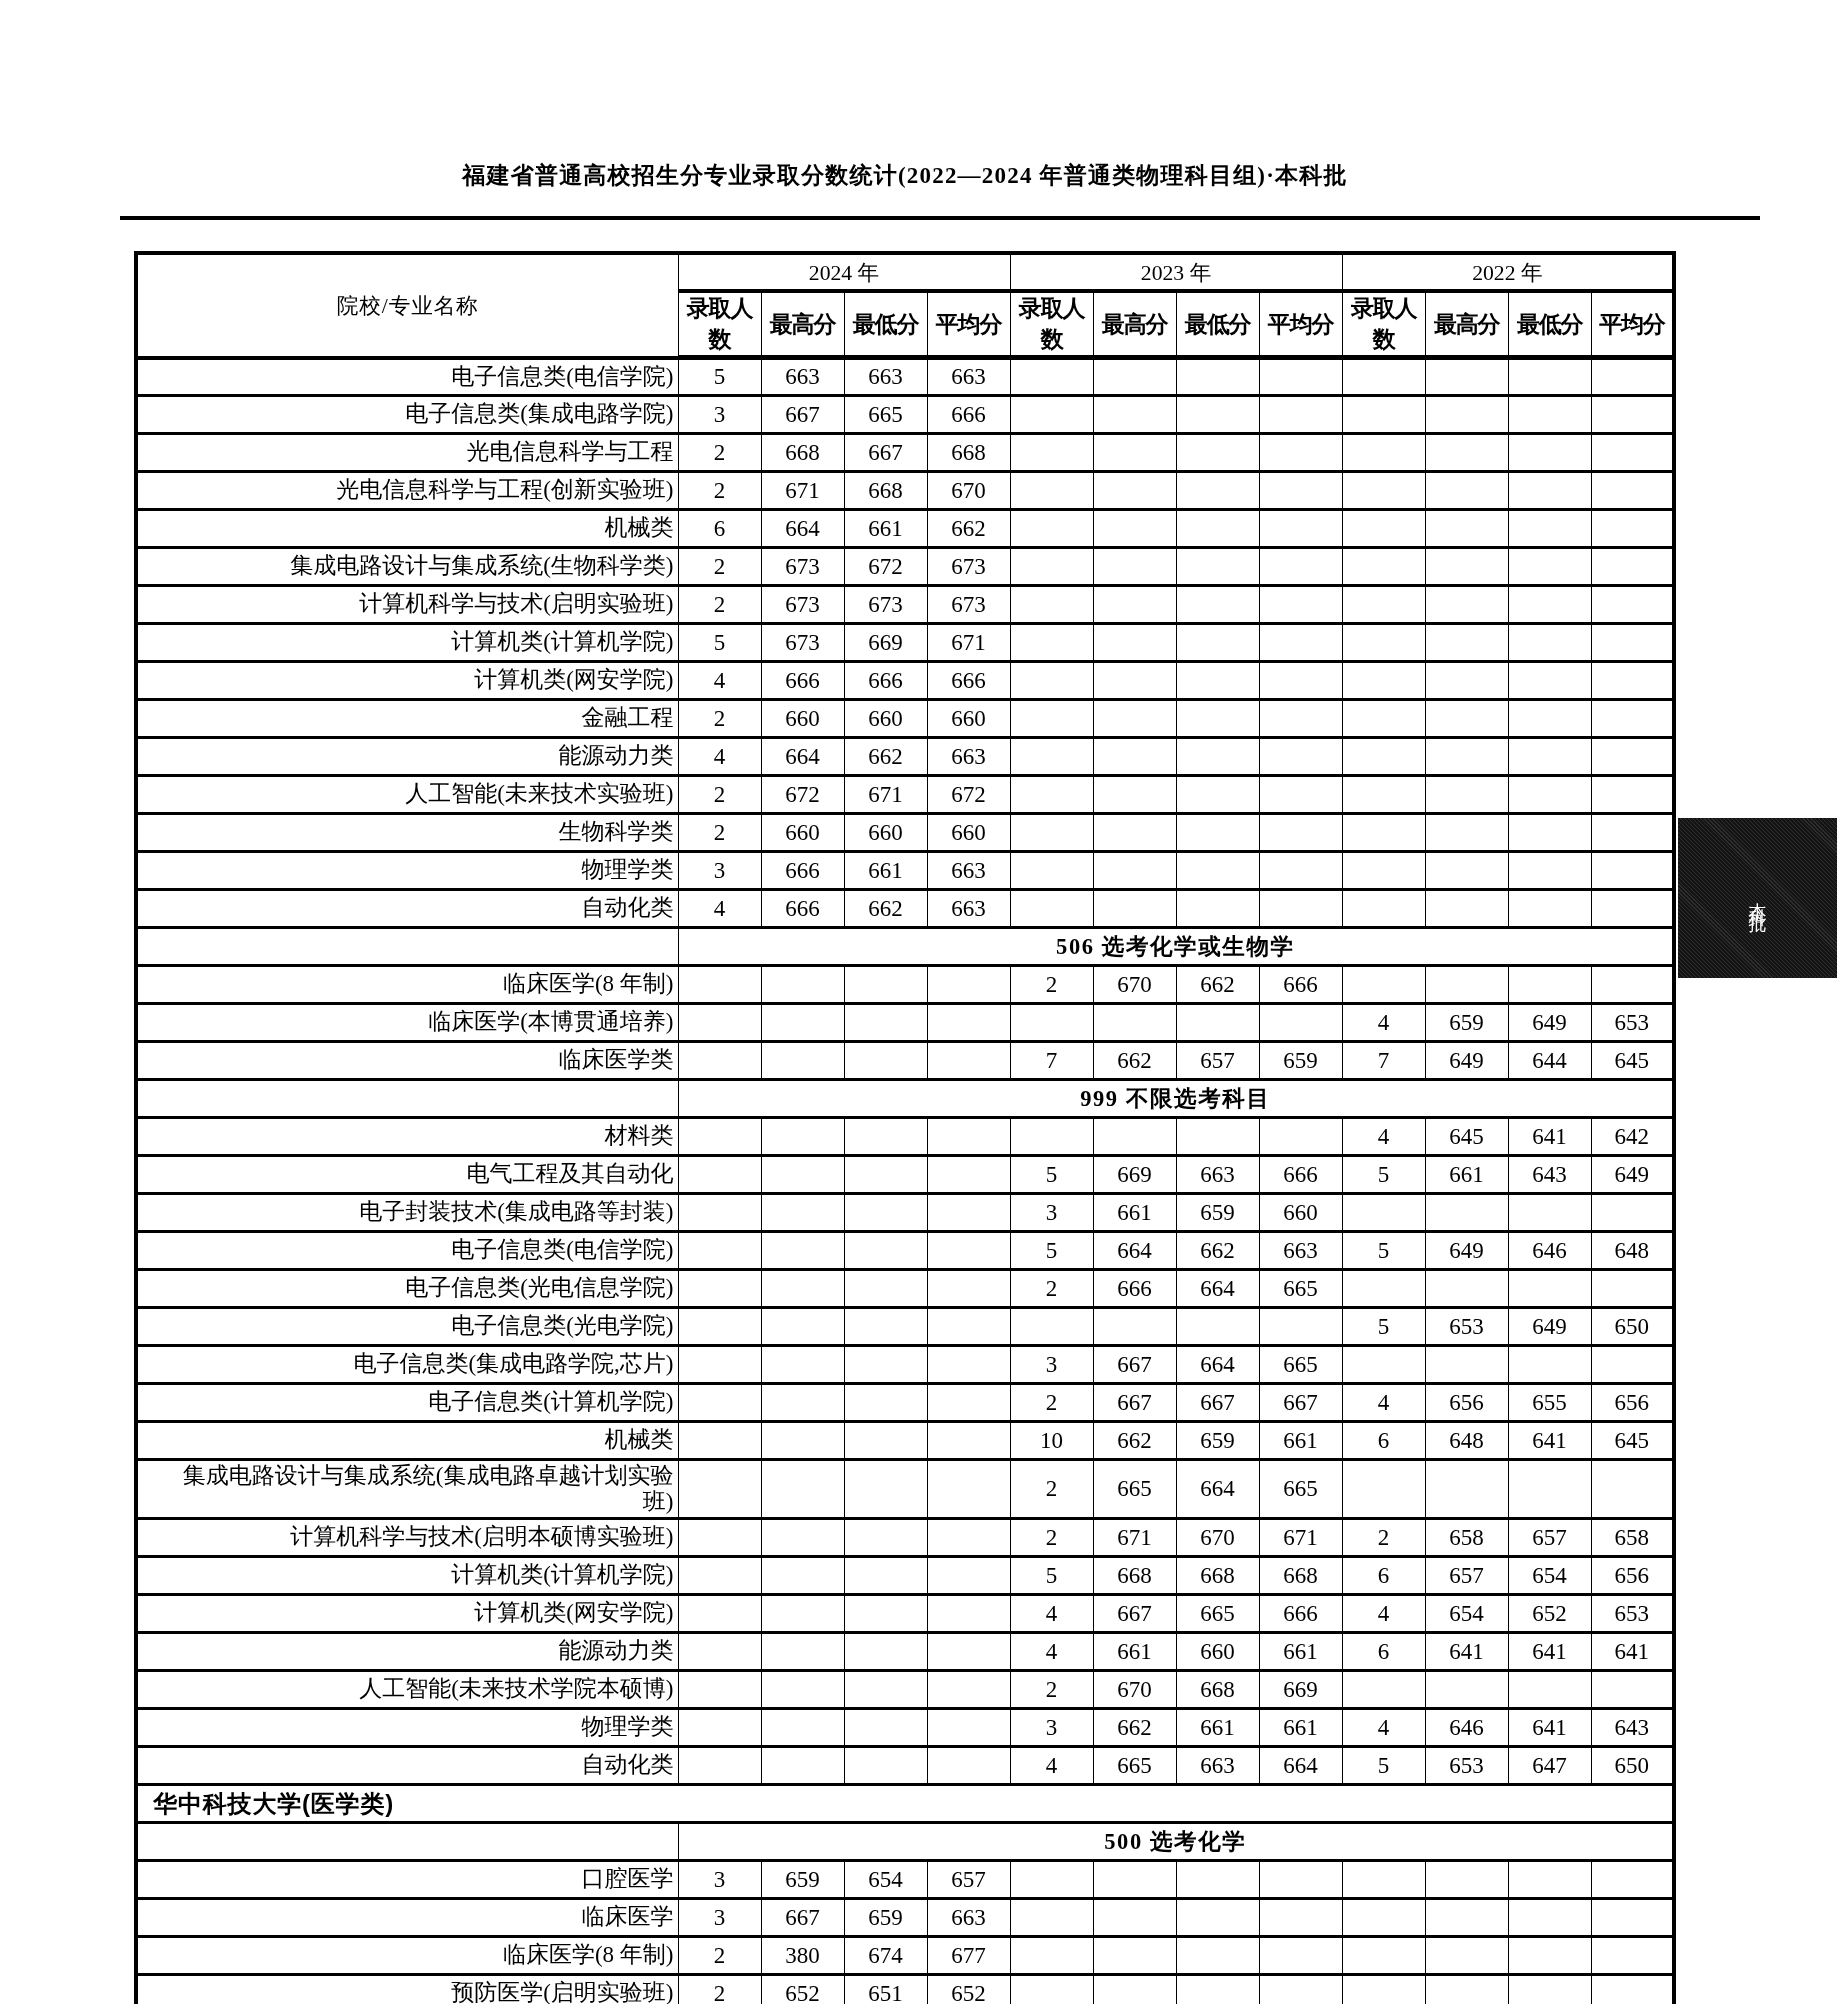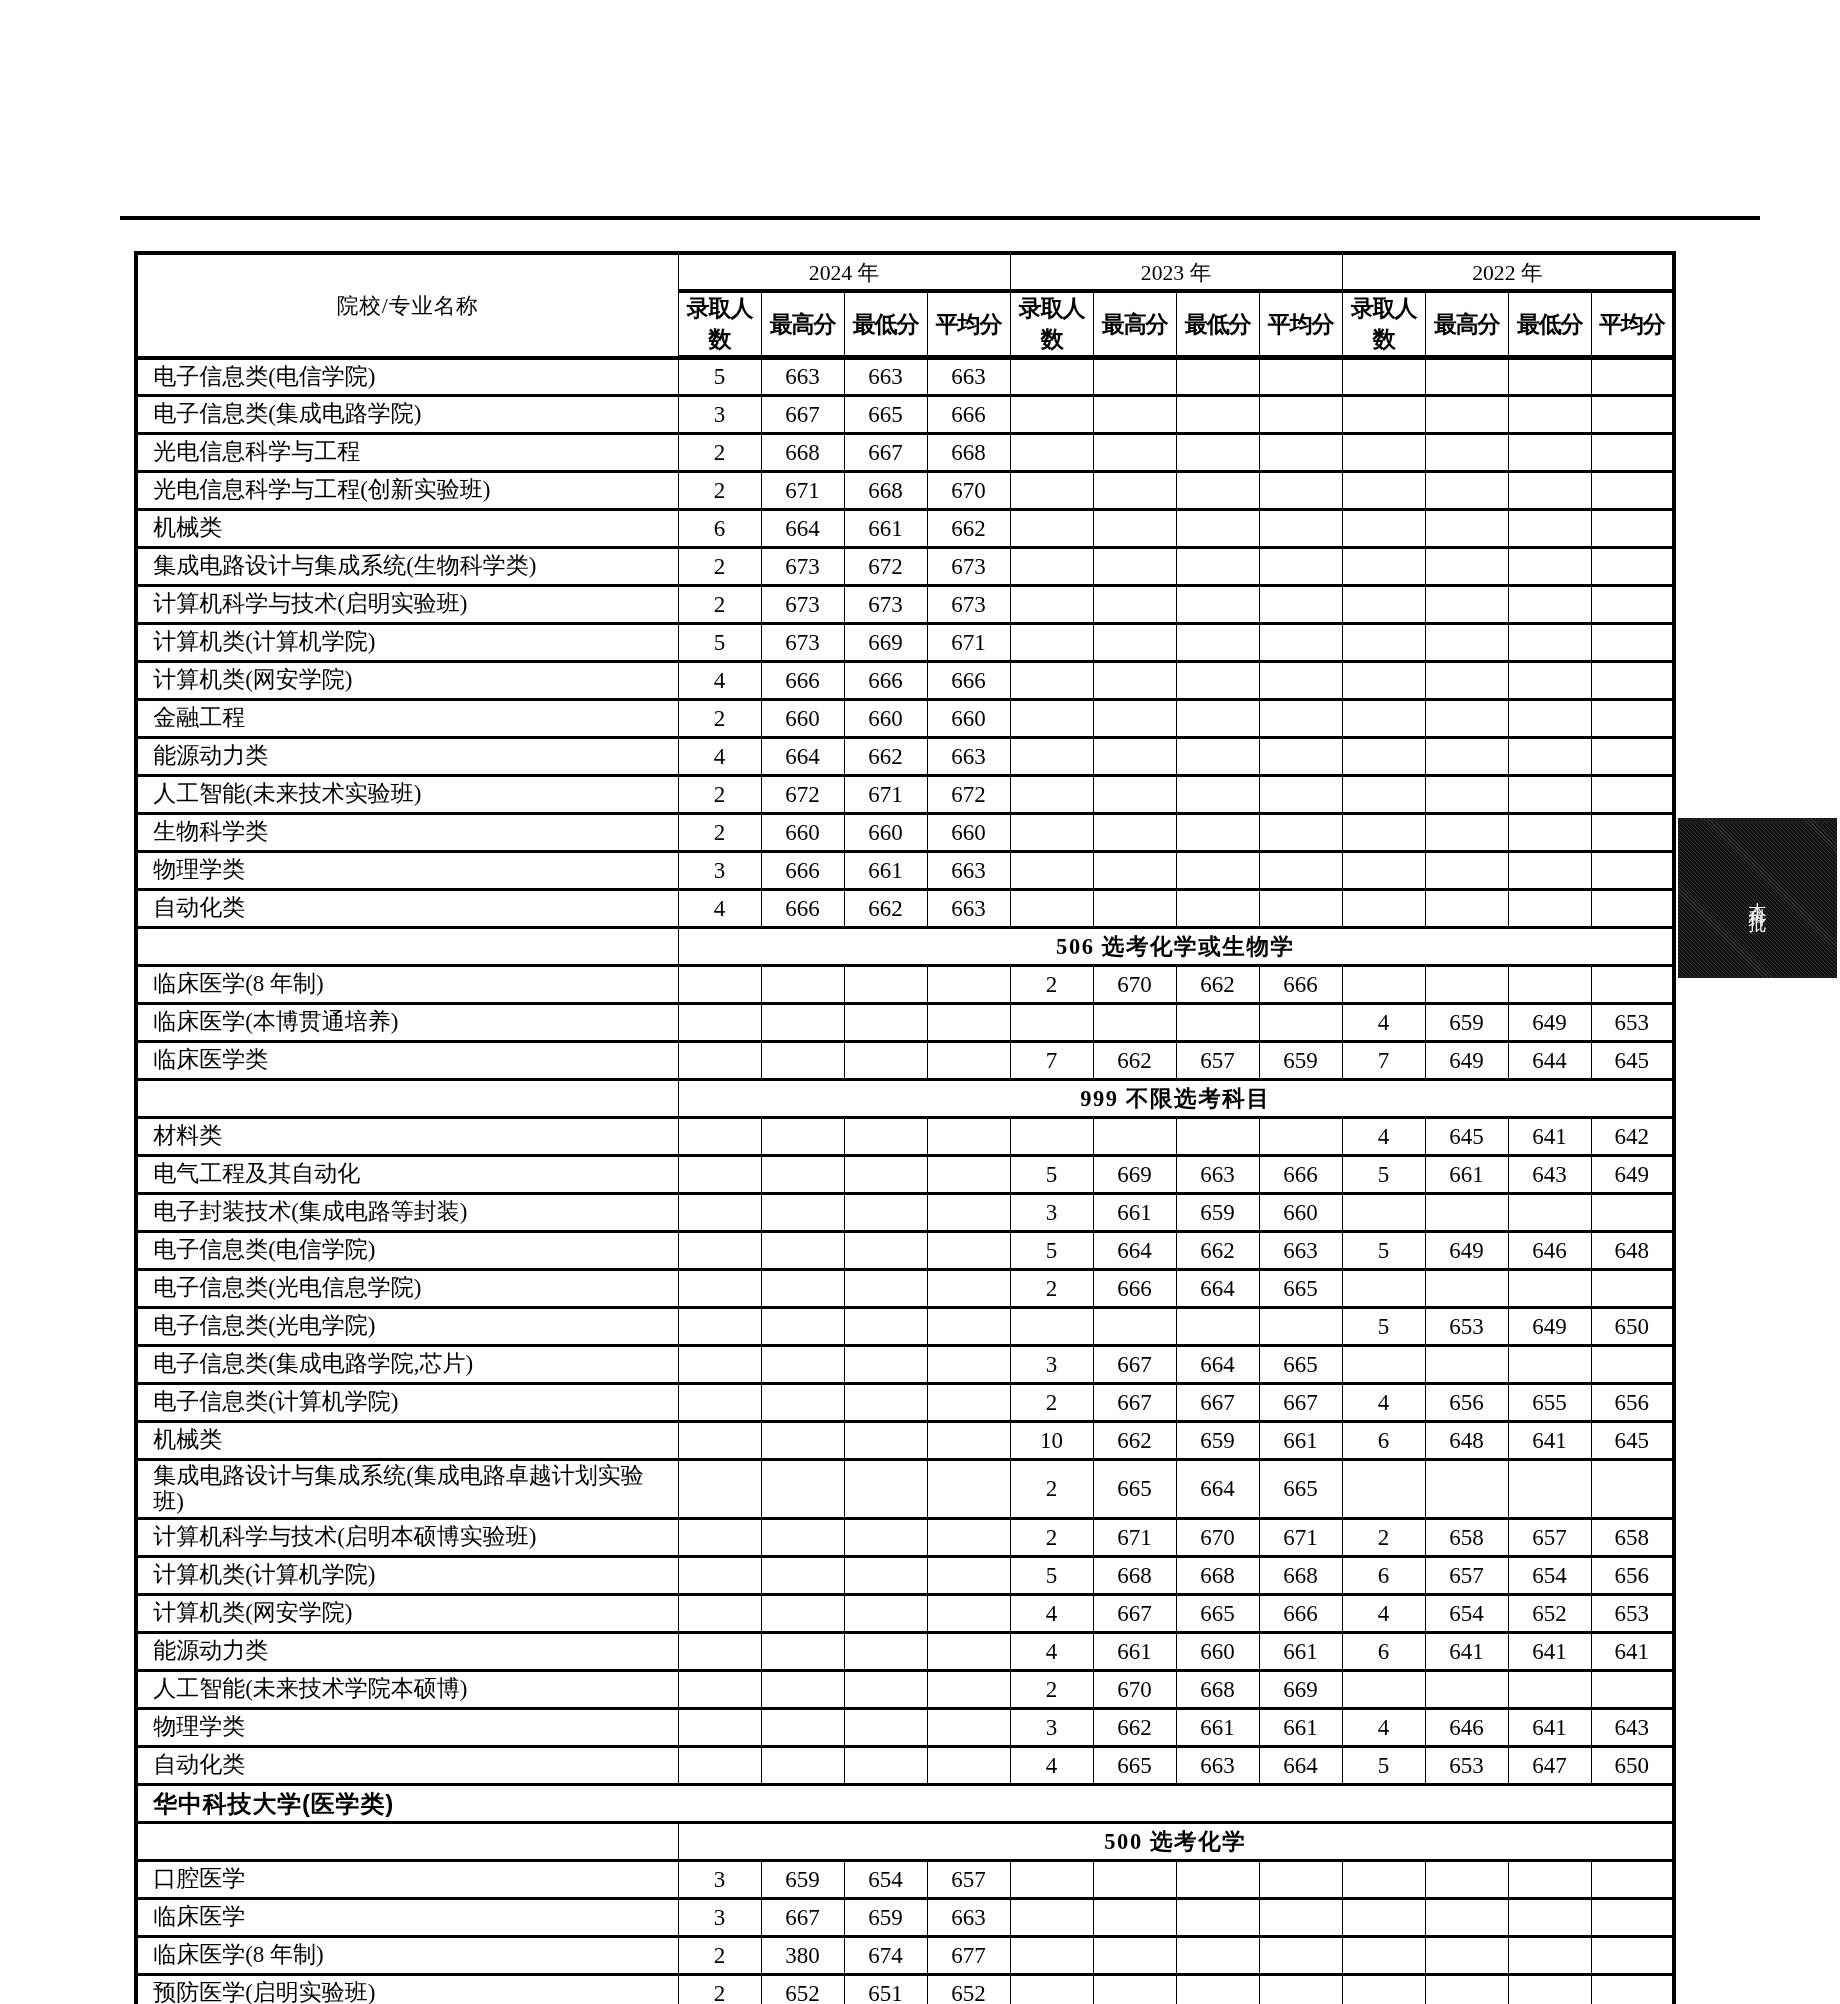--- a/index.html
+++ b/index.html
@@ -16,39 +16,40 @@
   col.c-num{width:83px;}
   th,td{border:1.6px solid #000;border-top-width:3.6px;border-bottom-width:3.6px;
         overflow:hidden;padding:0;}
   tr.yr{height:38px;}
   tr.yr th{font-size:21.7px;font-weight:normal;border-bottom-width:4px;}
   tr.sub{height:54px;}
   tr.sub th{font-size:23px;letter-spacing:-1.2px;font-weight:bold;border-bottom-width:5.2px;}
   th.name-h{font-size:23px;font-weight:bold;letter-spacing:0.8px;}
   tbody tr{height:38px;}
   tbody tr.tall{height:59px;font-family:Liberation Serif, serif;}
-  td.name{font-size:23px;text-align:left;padding-left:15.2px;padding-right:4px;line-height:1.15;}
+  td.name{font-size:23px;text-align:right;padding-left:15.2px;padding-right:4px;line-height:1.15;}
   td.num{font-size:23px;text-align:center;}
   td.gname{}
   td.group{font-size:22.5px;font-weight:bold;text-align:center;letter-spacing:1.6px;}
   td.section{font-family:"Liberation Sans","DejaVu Sans",sans-serif;font-weight:bold;
              font-size:24px;text-align:left;padding-left:15.2px;letter-spacing:0.8px;margin-top:20px;}
 
   .side-tab{position:absolute;left:1678px;top:818px;width:159px;height:160px;
             background:repeating-linear-gradient(45deg,#141414 0 2px,#2e2e2e 2px 2.8px),
                        repeating-linear-gradient(-45deg,#101010 0 2.8px,#262626 2.8px 3.6px),#161616;
             display:flex;align-items:center;justify-content:center;}
   .side-tab .vtext{writing-mode:vertical-rl;color:#fff;font-size:18px;letter-spacing:6.4px;
                    font-family:"Liberation Serif","DejaVu Serif",serif;}
 </style>
 </head>
 <body>
 
 <div class="page">
 
+  <div class="title">福建省普通高校招生分专业录取分数统计(2022—2024 年普通类物理科目组)·本科批</div>
   <div class="title-rule"></div>
 
   <table class="score">
     <colgroup>
       <col class="c-name">
       <col class="c-num">
         <col class="c-num">
         <col class="c-num">
         <col class="c-num">
       <col class="c-num">

